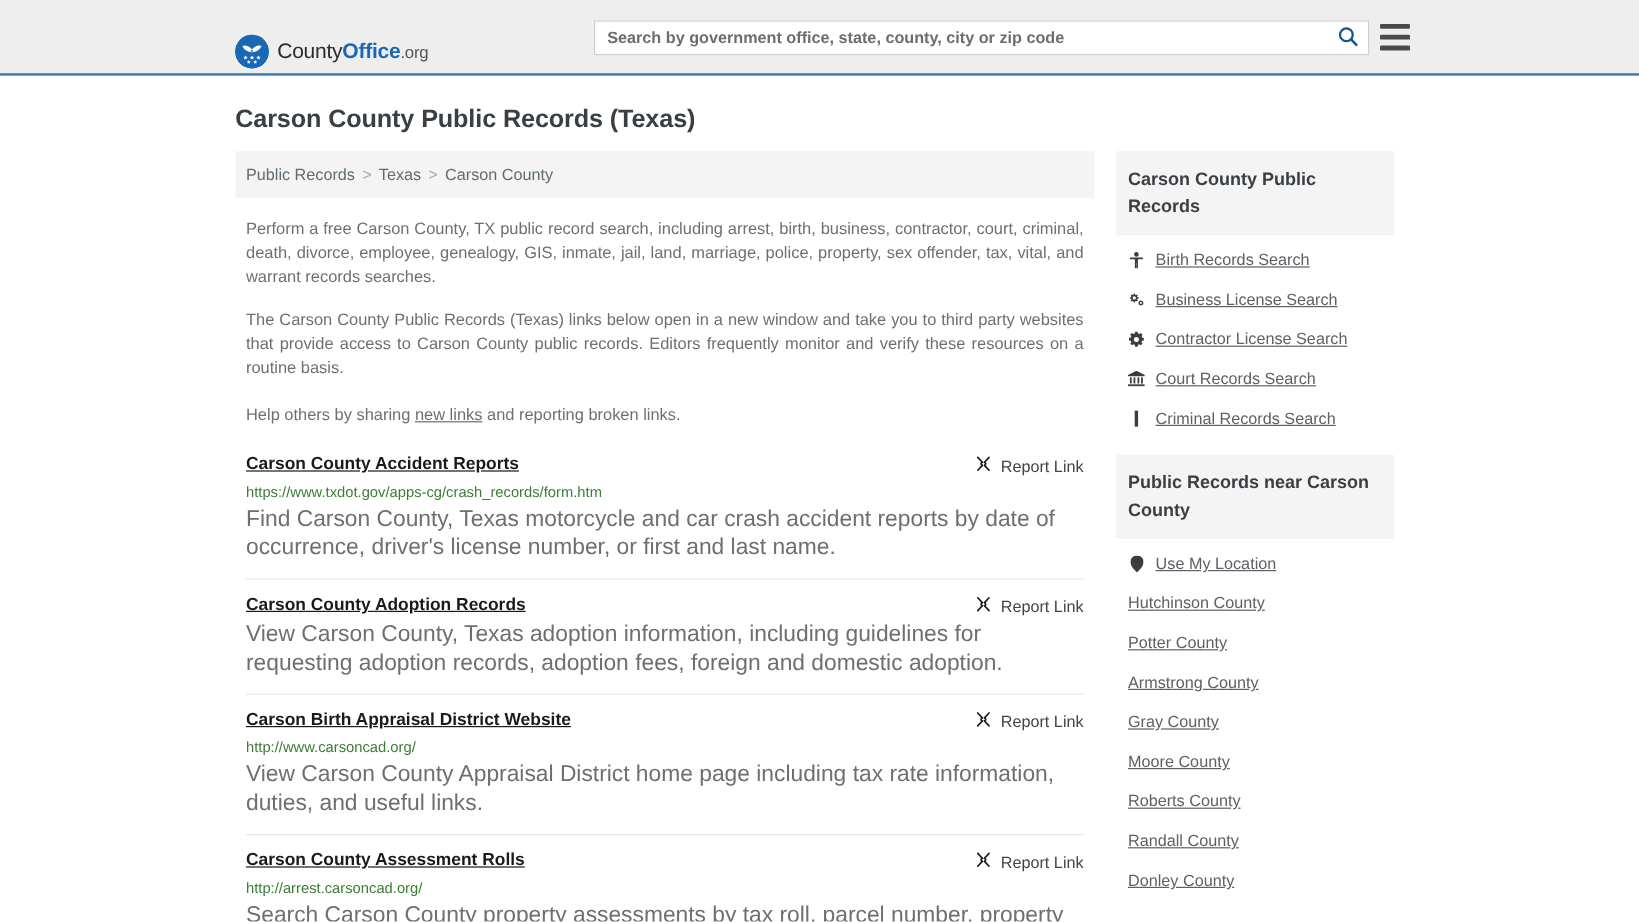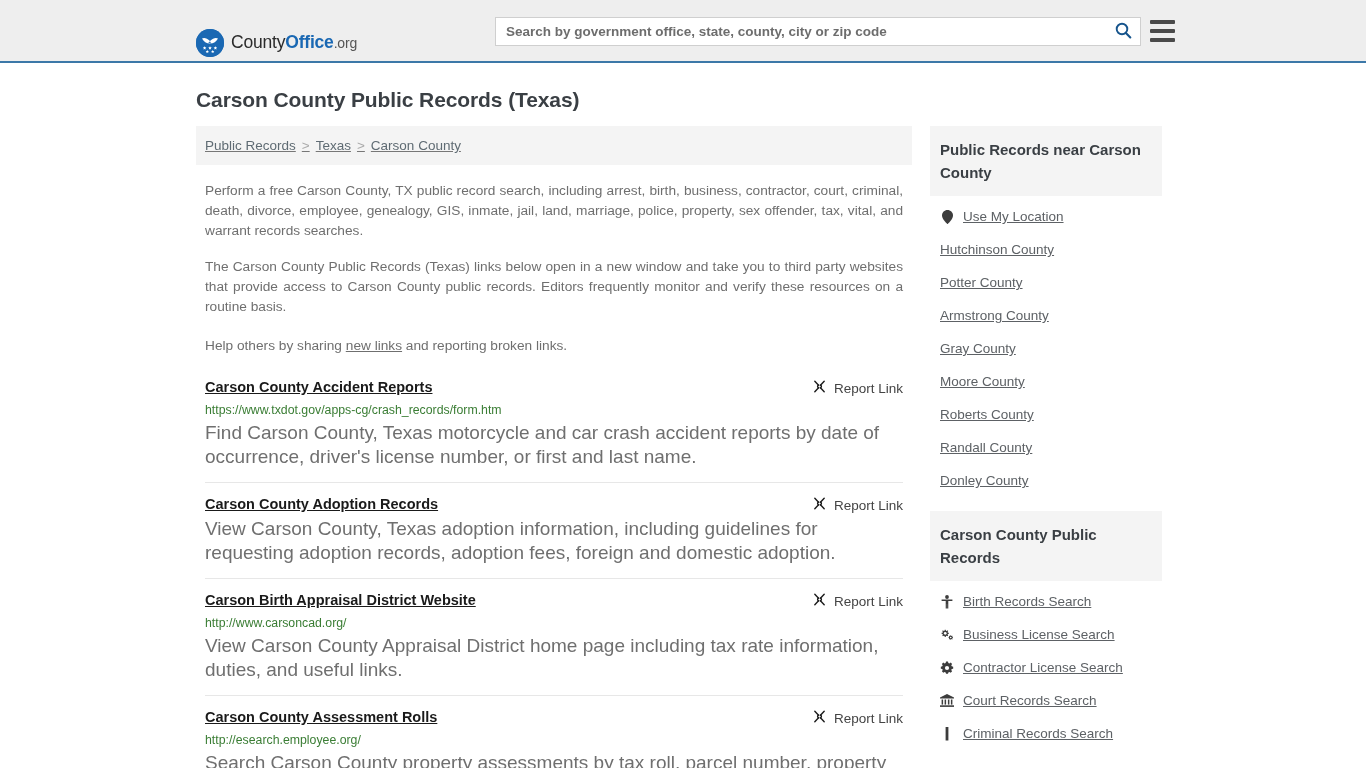--- a/index.html
+++ b/index.html
@@ -112,21 +112,20 @@
   .columns { display: flex; gap: 18px; }
   .col-main { width: 716px; flex: none; }
   .col-side { width: 232px; flex: none; }
 
   
   .breadcrumb {
     background: #f4f4f4;
     padding: 12px 9px;
     font-size: 13.5px;
     color: #777;
-    text-decoration: underline;
   }
   .breadcrumb a {
     color: #5f6b73;
     text-decoration: none;
   }
   .breadcrumb .sep { color: #aaa; margin: 0 6px; }
   .breadcrumb .current { color: #5f6b73; }
 
   
   .intro {
@@ -364,68 +363,28 @@
                     <path d="M3 13.7 L7 9.4"></path>
                       <path d="M13 13.7 L9 9.4"></path>
                     <path d="M7 6.6 C5.6 7.4 5.6 8.6 7 9.4"></path>
                     <path d="M9 6.6 C10.4 7.4 10.4 8.6 9 9.4"></path>
                   </g>
                 </svg>
               </span>
               <span>Report Link</span>
             </div>
           </div>
-          <div class="result-url">http://esearch.employee.org/</div>
+          <div class="result-url">http://arrest.carsoncad.org/</div>
           <div class="result-desc">Search Carson County property assessments by tax roll, parcel number, property owner, address,</div>
         </div>
 
       </div>
     </div>
 
     <div class="col-side">
-
-      <div class="side-box">
-        <div class="side-head">Public Records near Carson County</div>
-        <div class="side-list">
-
-          <div class="side-item">
-            <span class="side-ico">
-              <svg width="11" height="14" viewBox="0 0 11 14" aria-hidden="true">
-                <path d="M5.5 0 C2.46 0 0 2.42 0 5.4 C0 9.45 5.5 14 5.5 14 C5.5 14 11 9.45 11 5.4 C11 2.42 8.54 0 5.5 0 Z" fill="#3c3c3c"></path>
-              </svg>
-            </span>
-            <a href="#">Use My Location</a>
-          </div>
-
-          <div class="side-item">
-            <a href="#">Hutchinson County</a>
-          </div>
-          <div class="side-item">
-            <a href="#">Potter County</a>
-          </div>
-          <div class="side-item">
-            <a href="#">Armstrong County</a>
-          </div>
-          <div class="side-item">
-            <a href="#">Gray County</a>
-          </div>
-          <div class="side-item">
-            <a href="#">Moore County</a>
-          </div>
-          <div class="side-item">
-            <a href="#">Roberts County</a>
-          </div>
-          <div class="side-item">
-            <a href="#">Randall County</a>
-          </div>
-          <div class="side-item">
-            <a href="#">Donley County</a>
-          </div>
-        </div>
-      </div>
 
       <div class="side-box">
         <div class="side-head">Carson County Public Records</div>
         <div class="side-list">
 
           <div class="side-item">
             <span class="side-ico">
               <svg width="12" height="14" viewBox="0 0 12 14" aria-hidden="true">
                 <circle cx="6" cy="2" r="1.9" fill="#3c3c3c"></circle>
                 <path d="M0.6 4.6 H11.4 V6 H7.3 L7.3 13.6 H6.1 L6.1 9 H5.9 L5.9 13.6 H4.7 L4.7 6 H0.6 Z" fill="#3c3c3c"></path>
@@ -477,15 +436,55 @@
               <svg width="12" height="14" viewBox="0 0 12 14" aria-hidden="true">
                 <rect x="4.6" y="0" width="2.8" height="13.5" fill="#3c3c3c"></rect>
               </svg>
             </span>
             <a href="#">Criminal Records Search</a>
           </div>
 
         </div>
       </div>
 
+      <div class="side-box">
+        <div class="side-head">Public Records near Carson County</div>
+        <div class="side-list">
+
+          <div class="side-item">
+            <span class="side-ico">
+              <svg width="11" height="14" viewBox="0 0 11 14" aria-hidden="true">
+                <path d="M5.5 0 C2.46 0 0 2.42 0 5.4 C0 9.45 5.5 14 5.5 14 C5.5 14 11 9.45 11 5.4 C11 2.42 8.54 0 5.5 0 Z" fill="#3c3c3c"></path>
+              </svg>
+            </span>
+            <a href="#">Use My Location</a>
+          </div>
+
+          <div class="side-item">
+            <a href="#">Hutchinson County</a>
+          </div>
+          <div class="side-item">
+            <a href="#">Potter County</a>
+          </div>
+          <div class="side-item">
+            <a href="#">Armstrong County</a>
+          </div>
+          <div class="side-item">
+            <a href="#">Gray County</a>
+          </div>
+          <div class="side-item">
+            <a href="#">Moore County</a>
+          </div>
+          <div class="side-item">
+            <a href="#">Roberts County</a>
+          </div>
+          <div class="side-item">
+            <a href="#">Randall County</a>
+          </div>
+          <div class="side-item">
+            <a href="#">Donley County</a>
+          </div>
+        </div>
+      </div>
+
     </div>
   </div>
 </div>
 
 </body></html>

